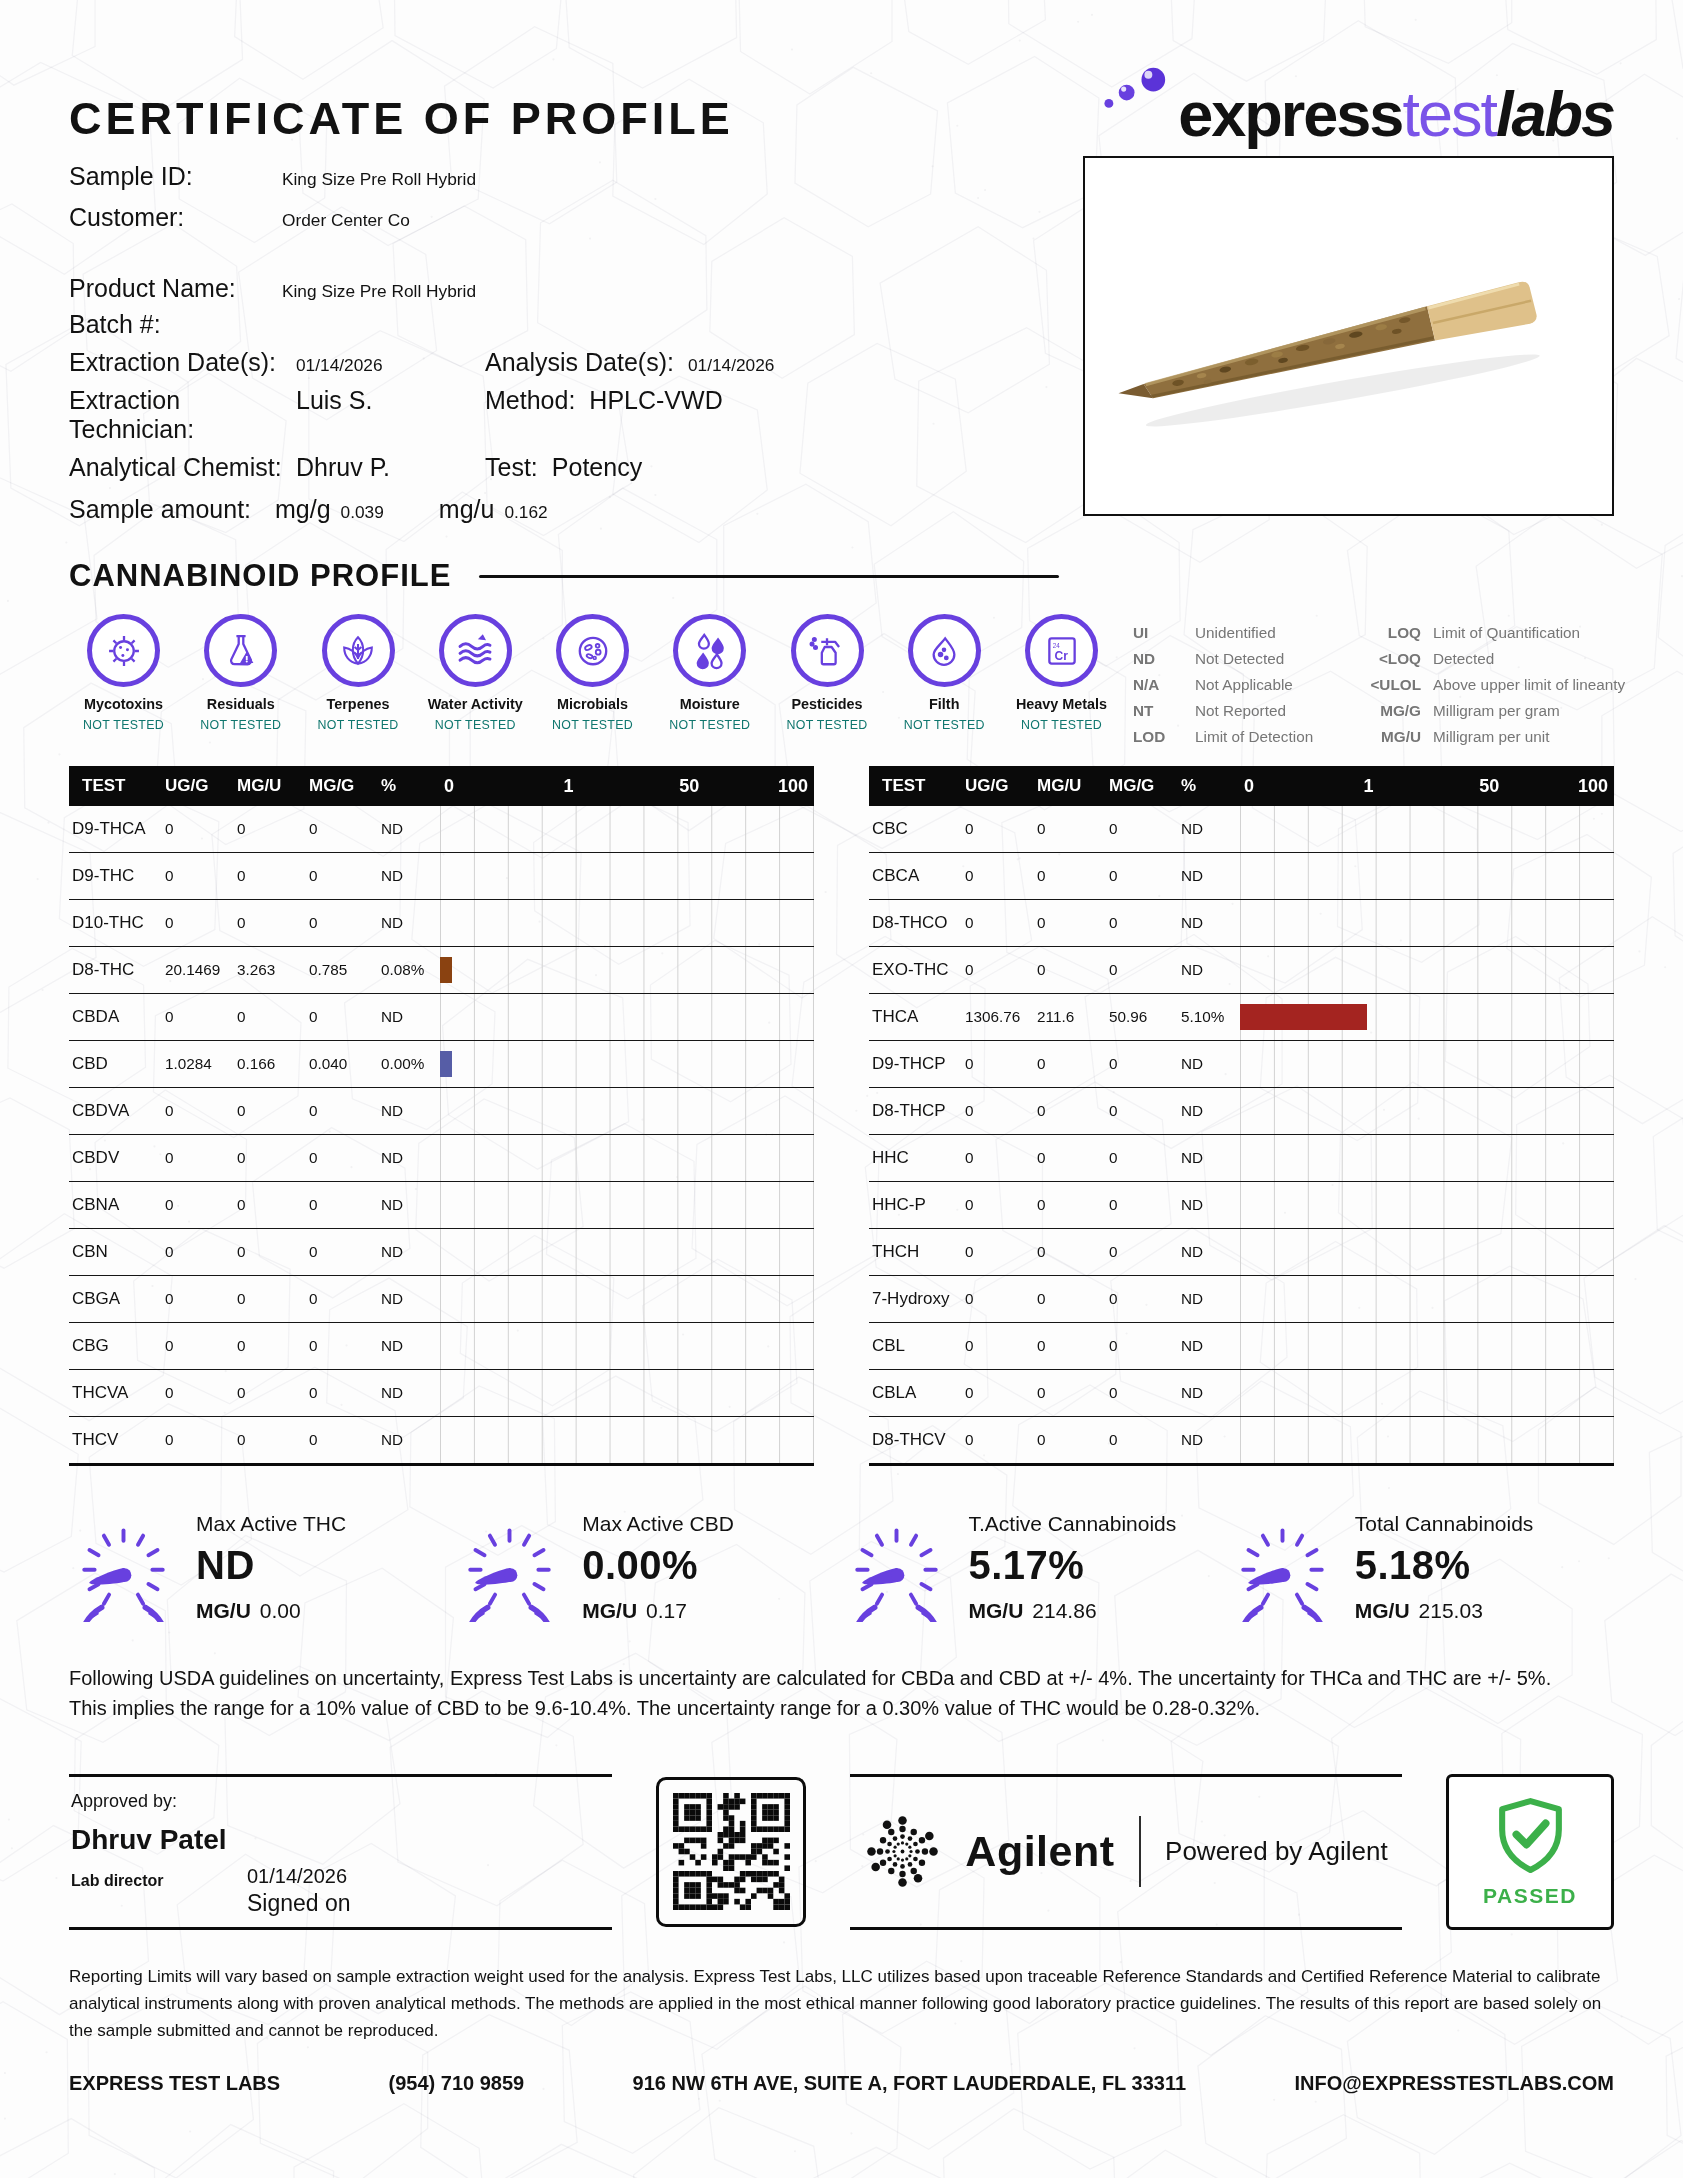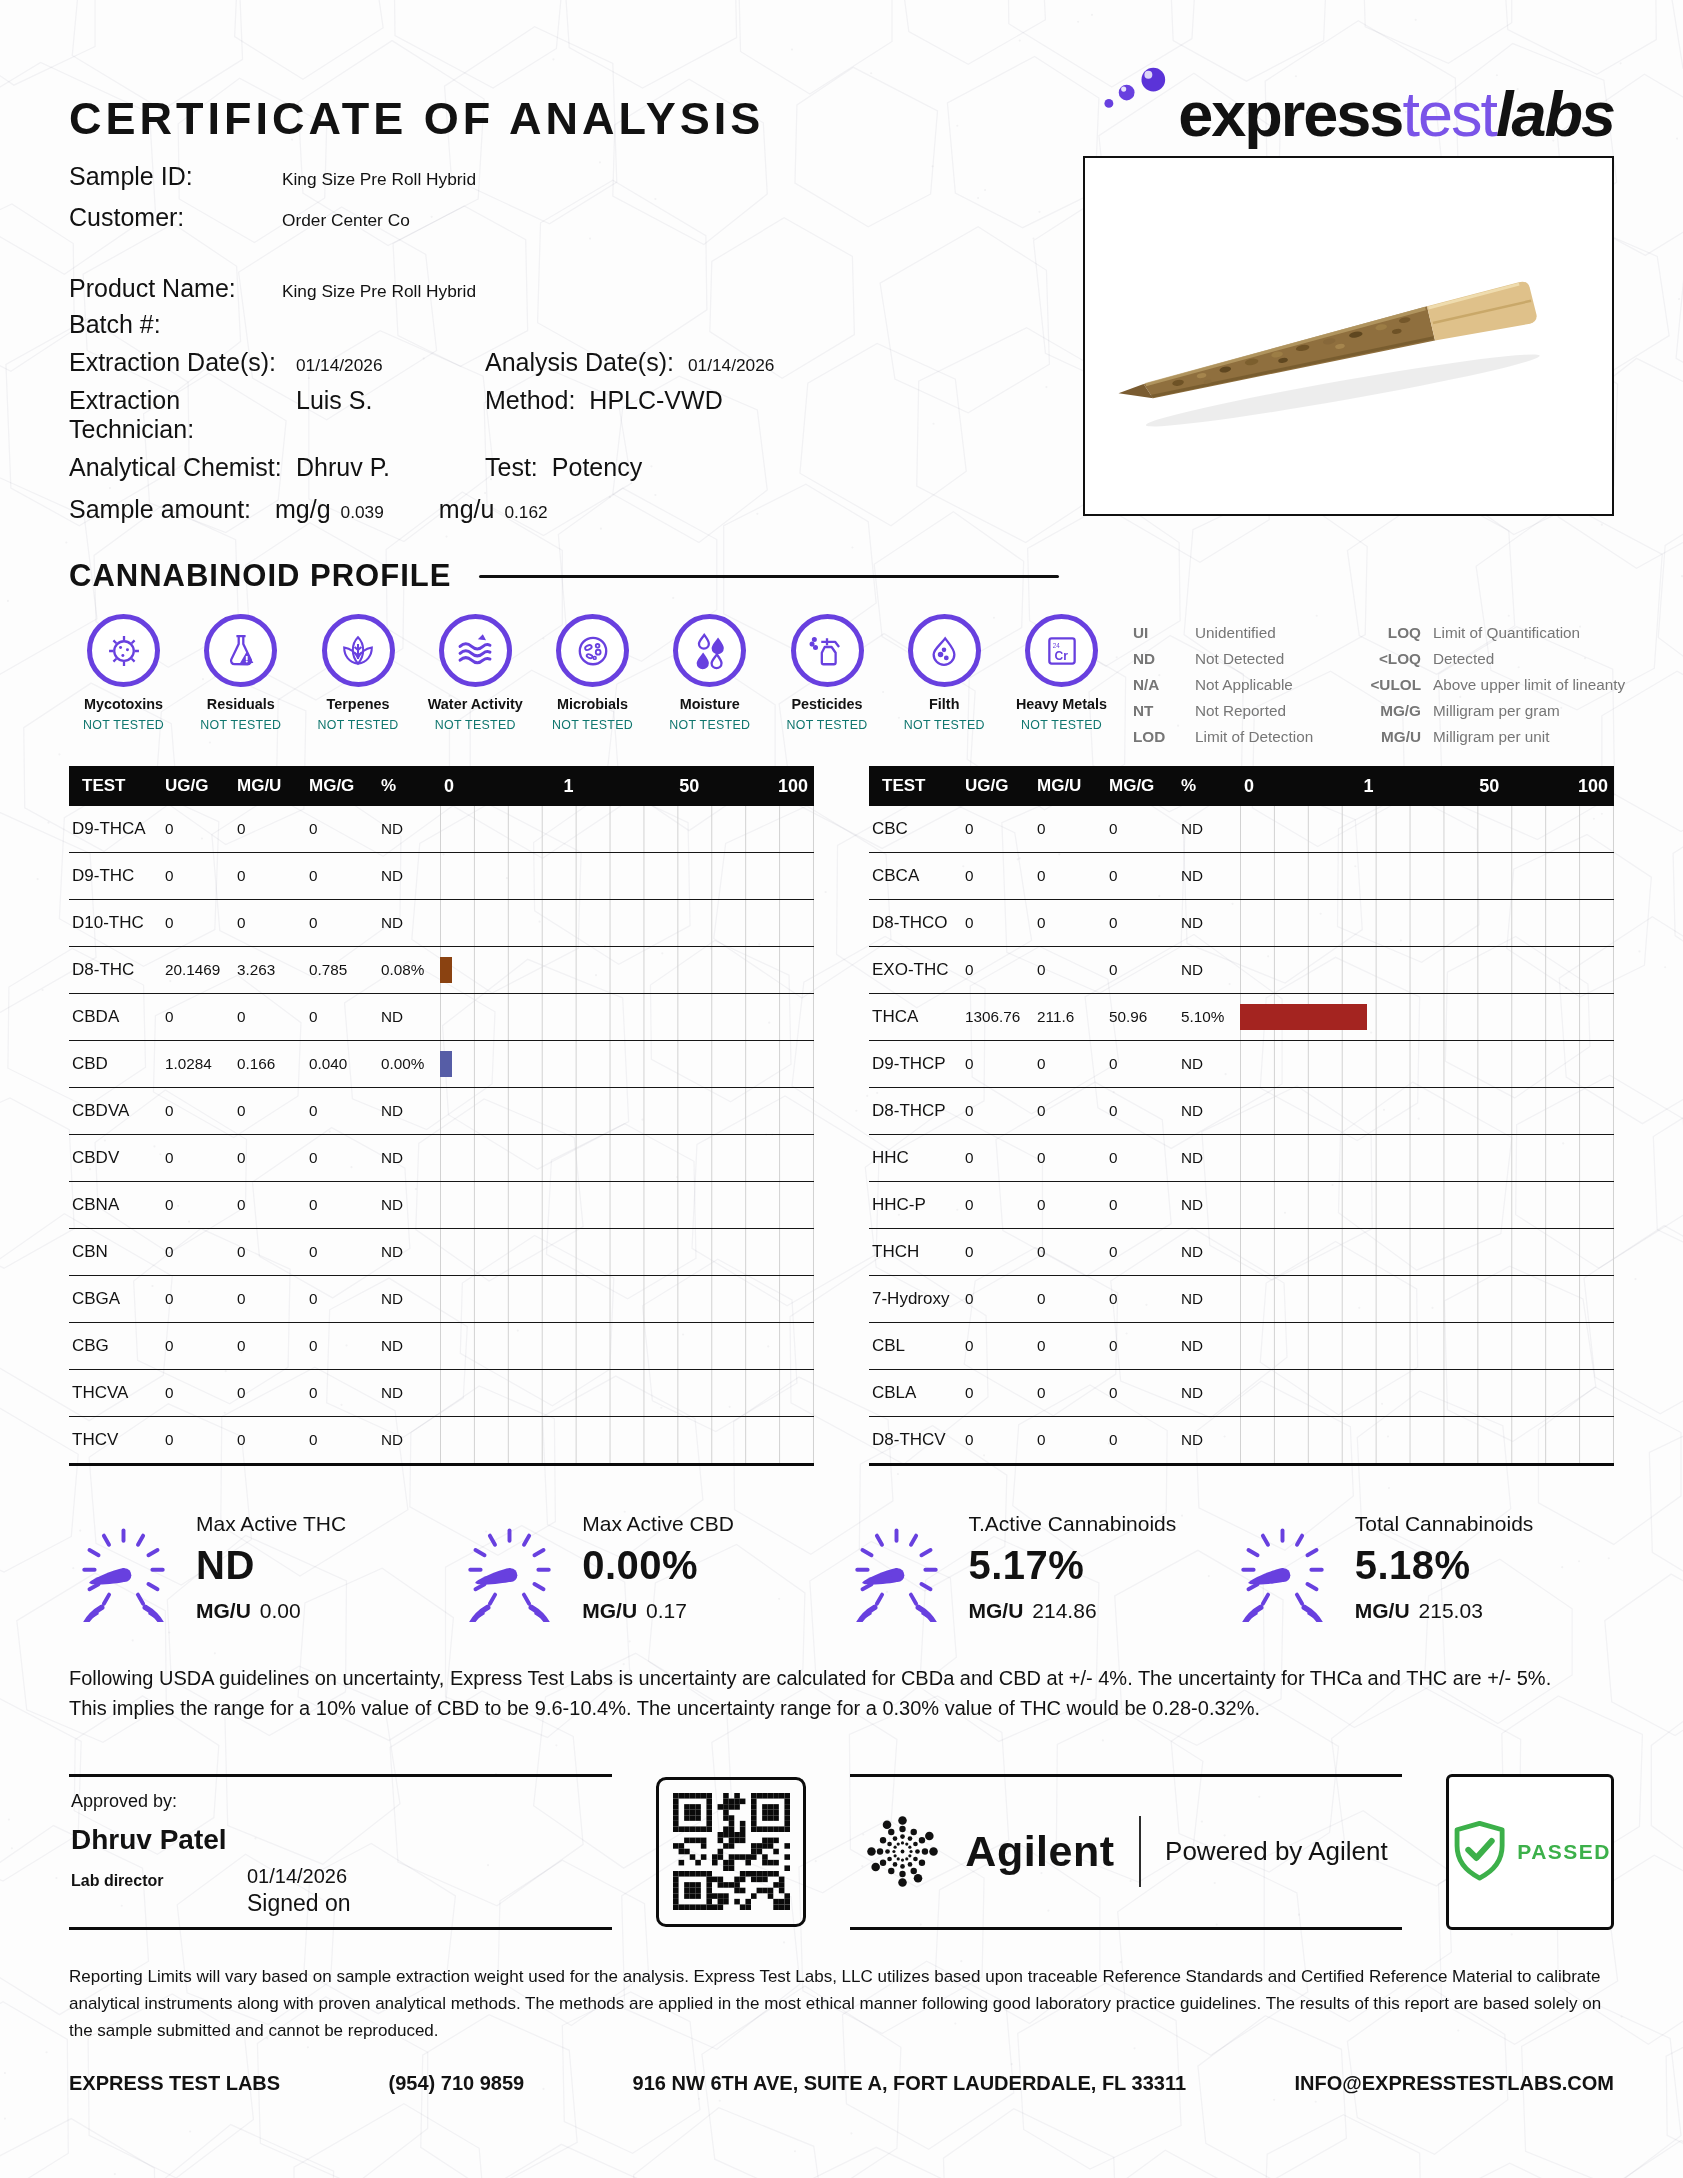--- a/index.html
+++ b/index.html
@@ -102,21 +102,21 @@
   .qr-box{width:150px;height:150px;border:3px solid #0c0c0c;border-radius:10px;box-sizing:border-box;
           align-self:center;display:flex;align-items:center;justify-content:center}
   .qr-box svg{width:117px;height:117px}
   .agilent{flex:1;border-top:3.5px solid #0c0c0c;border-bottom:3.5px solid #0c0c0c;
            display:flex;align-items:center;justify-content:center;gap:24px}
   .ag-logo svg{width:77px;height:77px;display:block}
   .ag-name{font-size:43px;font-weight:700;letter-spacing:0.5px}
   .ag-div{width:2.5px;height:71px;background:#2d2d2d}
   .ag-tag{font-size:26px}
   .passed-box{width:168px;border:3px solid #0c0c0c;border-radius:6px;box-sizing:border-box;
-              display:flex;align-items:center;justify-content:center;gap:7px;background:#fff}
+              display:flex;flex-direction:column;align-items:center;justify-content:center;gap:7px;background:#fff}
   .passed-box svg{width:77px;height:81px}
   .passed-label{font-size:21px;font-weight:800;color:#3cb04a;letter-spacing:1.5px}
 
   
   .footnote{font-size:17px;line-height:1.58;margin-top:34px;width:1533px}
   .footer-row{display:flex;justify-content:space-between;margin-top:28px;font-size:20px;font-weight:700}
 </style>
 </head>
 <body>
 
@@ -572,21 +572,21 @@
       <circle cx="171" cy="1649" r="1.1" fill="#20203a" fill-opacity="0.05"></circle>
       <circle cx="1214" cy="1840" r="1.1" fill="#20203a" fill-opacity="0.05"></circle>
       <circle cx="1120" cy="1458" r="1.1" fill="#20203a" fill-opacity="0.05"></circle>
       <circle cx="8" cy="607" r="1.1" fill="#20203a" fill-opacity="0.05"></circle>
       <circle cx="662" cy="500" r="1.1" fill="#20203a" fill-opacity="0.05"></circle>
     </svg>
 
   <div class="content">
 
     <div class="hdr">
-      <div class="title">CERTIFICATE OF ANALYSIS</div>
+      <div class="title">CERTIFICATE OF PROFILE</div>
       <div class="logo">
         <span class="logo-bubbles">
           <svg viewBox="0 0 80 62">
             <circle cx="10" cy="40" r="4.5" fill="#6840df"></circle>
             <circle cx="28" cy="29" r="8" fill="#6840df"></circle>
             <circle cx="25" cy="25.5" r="2.6" fill="#ffffff" opacity=".85"></circle>
             <circle cx="55" cy="16" r="12" fill="#5b33d8"></circle>
             <circle cx="50" cy="11" r="4" fill="#ffffff" opacity=".8"></circle>
           </svg>
         </span>

